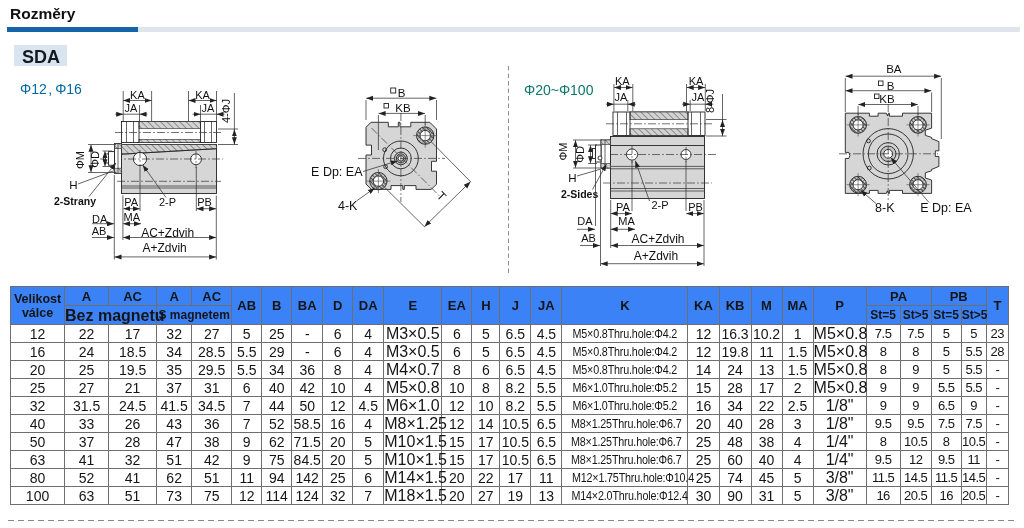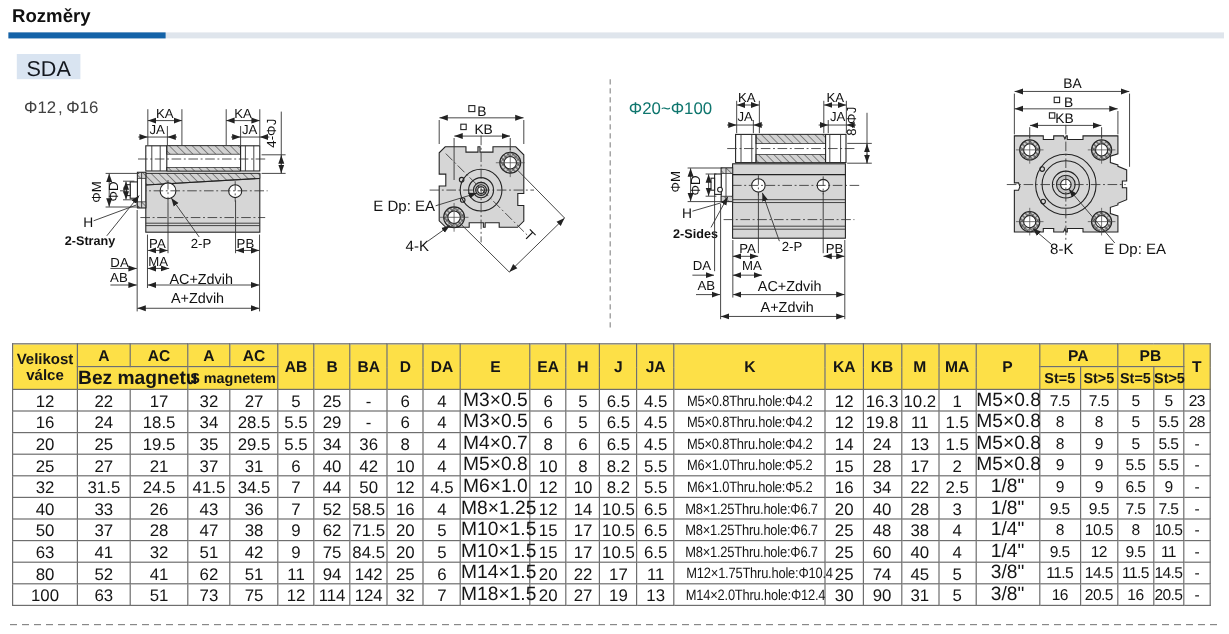--- a/index.html
+++ b/index.html
@@ -7,33 +7,33 @@
 svg text{font-family:"Liberation Sans",sans-serif;fill:#111}
 .s{stroke:#222;stroke-width:0.9}
 line.s{fill:none}
 .sh{stroke:#222;stroke-width:0.6}
 .d{stroke:#333;stroke-width:0.75;fill:none}
 .cc{stroke:#333;stroke-width:0.7;fill:none;stroke-dasharray:8 2.2 1.6 2.2}
 .dt{stroke:#444;stroke-width:0.6;fill:none}
 table{border-collapse:collapse;table-layout:fixed;width:999px;color:#151515}
 td,th{border:1px solid #6e6e6e;padding:0;text-align:center;vertical-align:middle;
  white-space:nowrap;font-size:14px;height:17px;line-height:16px}
-th{background:#fde047;font-size:13px;line-height:13px;height:18px}
+th{background:#3b82f6;font-size:13px;line-height:13px;height:18px}
 td.me{font-size:16px}
 td.kc{font-size:12.5px}
 .ks{display:inline-block;transform:scaleX(0.86);transform-origin:center;letter-spacing:-0.2px}
 td.st{font-size:13px;letter-spacing:-0.5px}
 </style></head><body>
 <div class="abs" style="left:10px;top:5px;font-size:15.5px;font-weight:bold;color:#101010">Rozměry</div>
 <div class="abs" style="left:7px;top:26.5px;width:1013px;height:5.5px;background:#dfe5ec">
     <div style="width:131px;height:5.5px;background:#1563a8"></div>
   </div>
 <div class="abs" style="left:14px;top:45px;width:53px;height:21px;background:#d9e4f1"></div>
-<div class="abs" style="left:22px;top:47px;font-size:18px;font-weight:normal;color:#14181f">SDA</div>
-<div class="abs" style="left:20px;top:81px;font-size:14px;color:#404040">Φ12<span style="padding:0 3px 0 1.5px">,</span>Φ16</div>
+<div class="abs" style="left:22px;top:47px;font-size:18px;font-weight:bold;color:#14181f">SDA</div>
+<div class="abs" style="left:20px;top:81px;font-size:14px;color:#0369a1">Φ12<span style="padding:0 3px 0 1.5px">,</span>Φ16</div>
 <div class="abs" style="left:524px;top:82px;font-size:14px;color:#0f766e">Φ20~Φ100</div>
 <svg class="abs" style="left:0;top:0" width="1024" height="285" viewBox="0 0 1024 285">
 <defs>
 <marker id="ar" markerWidth="8" markerHeight="7" refX="7" refY="3.5" orient="auto-start-reverse" markerUnits="userSpaceOnUse">
         <path d="M0,1 L7,3.5 L0,6 Z" fill="#222"></path>
       </marker>
 <pattern id="h1" patternUnits="userSpaceOnUse" width="4.5" height="4.5" patternTransform="rotate(-45)">
         <rect width="4.5" height="4.5" fill="#d2d2d2"></rect>
         <line x1="0" y1="0" x2="0" y2="4.5" stroke="#3c3c3c" stroke-width="0.9"></line>
       </pattern>

